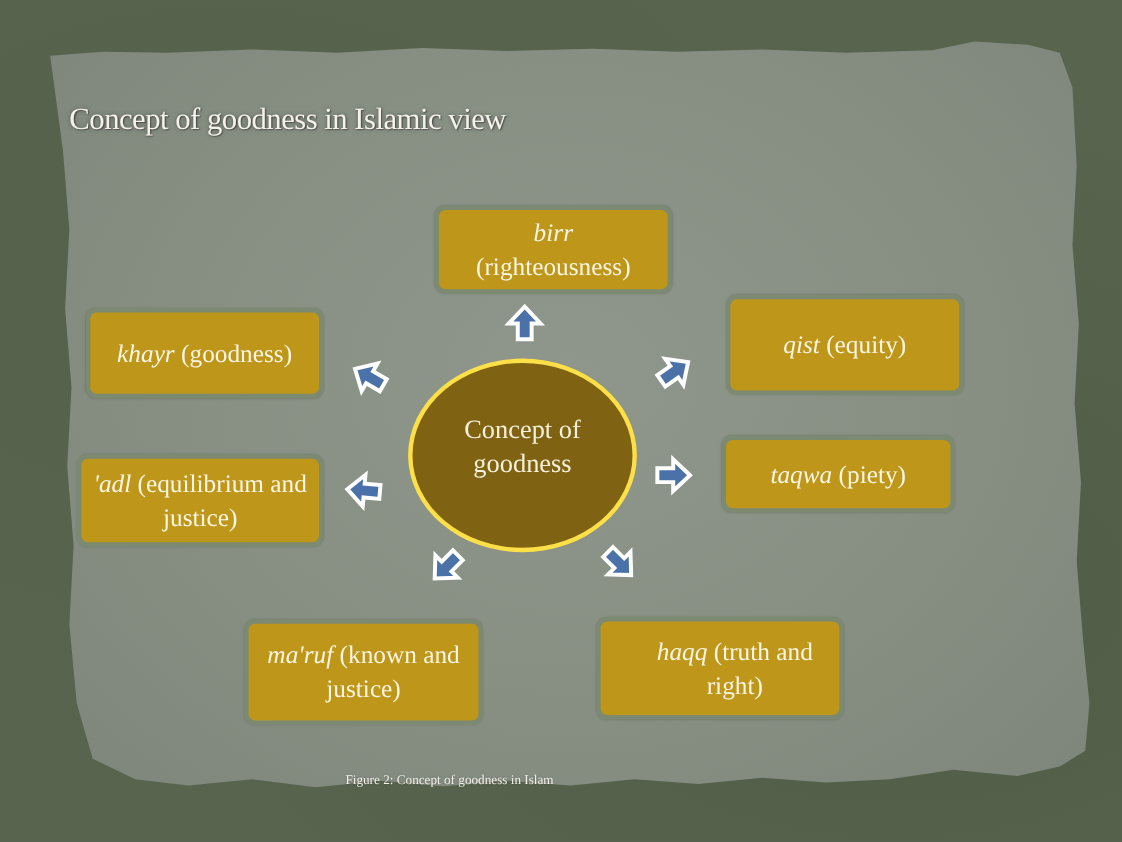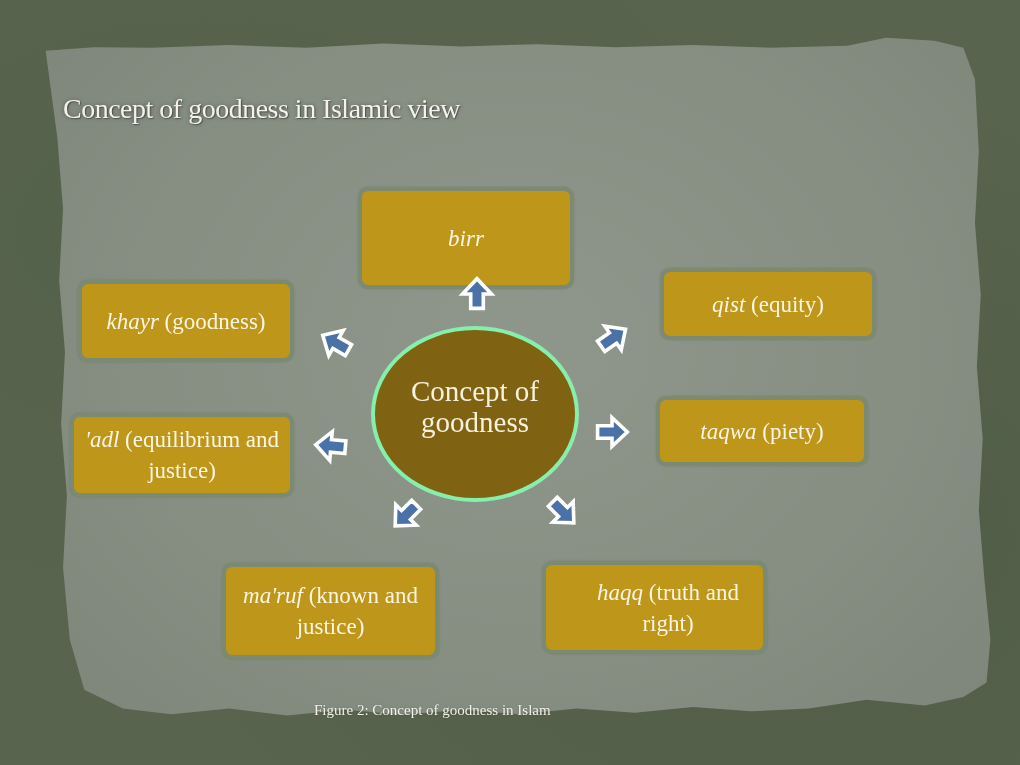--- a/index.html
+++ b/index.html
@@ -38,46 +38,47 @@
     border: 4px solid #7d8a72;
     border-radius: 10px;
     color: #fbf6e4;
     font-size: 23px; line-height: 31px;
     display: flex; align-items: center; justify-content: center; text-align: center;
     box-shadow: 0 0 2px rgba(0,0,0,0.15);
   }
   .node .term { font-style: italic; }
   .center {
     position: absolute; left: 371px; top: 326px; width: 208px; height: 176px;
-    border-radius: 50%; background: #7f6212; border: 4px solid #86efac;
+    border-radius: 50%; background: #7f6212; border: 4px solid #fde047;
     box-sizing: border-box;
     display: flex; align-items: center; justify-content: center; text-align: center;
-    color: #f7f1dc; font-size: 29px; line-height: 31px;
+    color: #f7f1dc; font-size: 24px; line-height: 31px;
   }
   .center span { display: block; width: 150px; margin-top: -14px; }
   .arrow { position: absolute; width: 36px; height: 36px; }
   .arrow svg { width: 100%; height: 100%; display: block; overflow: visible; }
   .caption {
-    position: absolute; left: 314px; top: 702px; font-size: 15px; color: #f3f1e8;
+    position: absolute; left: 314px; top: 702px; font-size: 12px; color: #f3f1e8;
     text-shadow: 0 0 2px rgba(0,0,0,0.25);
   }
 </style>
 </head>
 <body>
 
 <div class="bg-noise"></div>
 <div class="paper"></div>
 
 <h1 class="title">Concept of goodness in Islamic view</h1>
 
-<div class="node" style="left:358px; top:187px; width:216px; height:102px; flex-direction:column;">
+<div class="node" style="left:395px; top:187px; width:216px; height:80px; flex-direction:column;">
   <span class="term">birr</span>
+  <span>(righteousness)</span>
 </div>
 
-<div class="node" style="left:660px; top:268px; width:216px; height:72px;">
+<div class="node" style="left:660px; top:268px; width:216px; height:91px;">
   <span><span class="term">qist</span> <span>(equity)</span></span>
 </div>
 
 <div class="node" style="left:656px; top:396px; width:212px; height:70px;">
   <span><span class="term">taqwa</span> <span>(piety)</span></span>
 </div>
 
 <div class="node" style="left:542px; top:561px; width:225px; height:93px;padding-left:27px;">
   <span style="width:190px;"><span class="term">haqq</span> <span>(truth and right)</span></span>
 </div>

